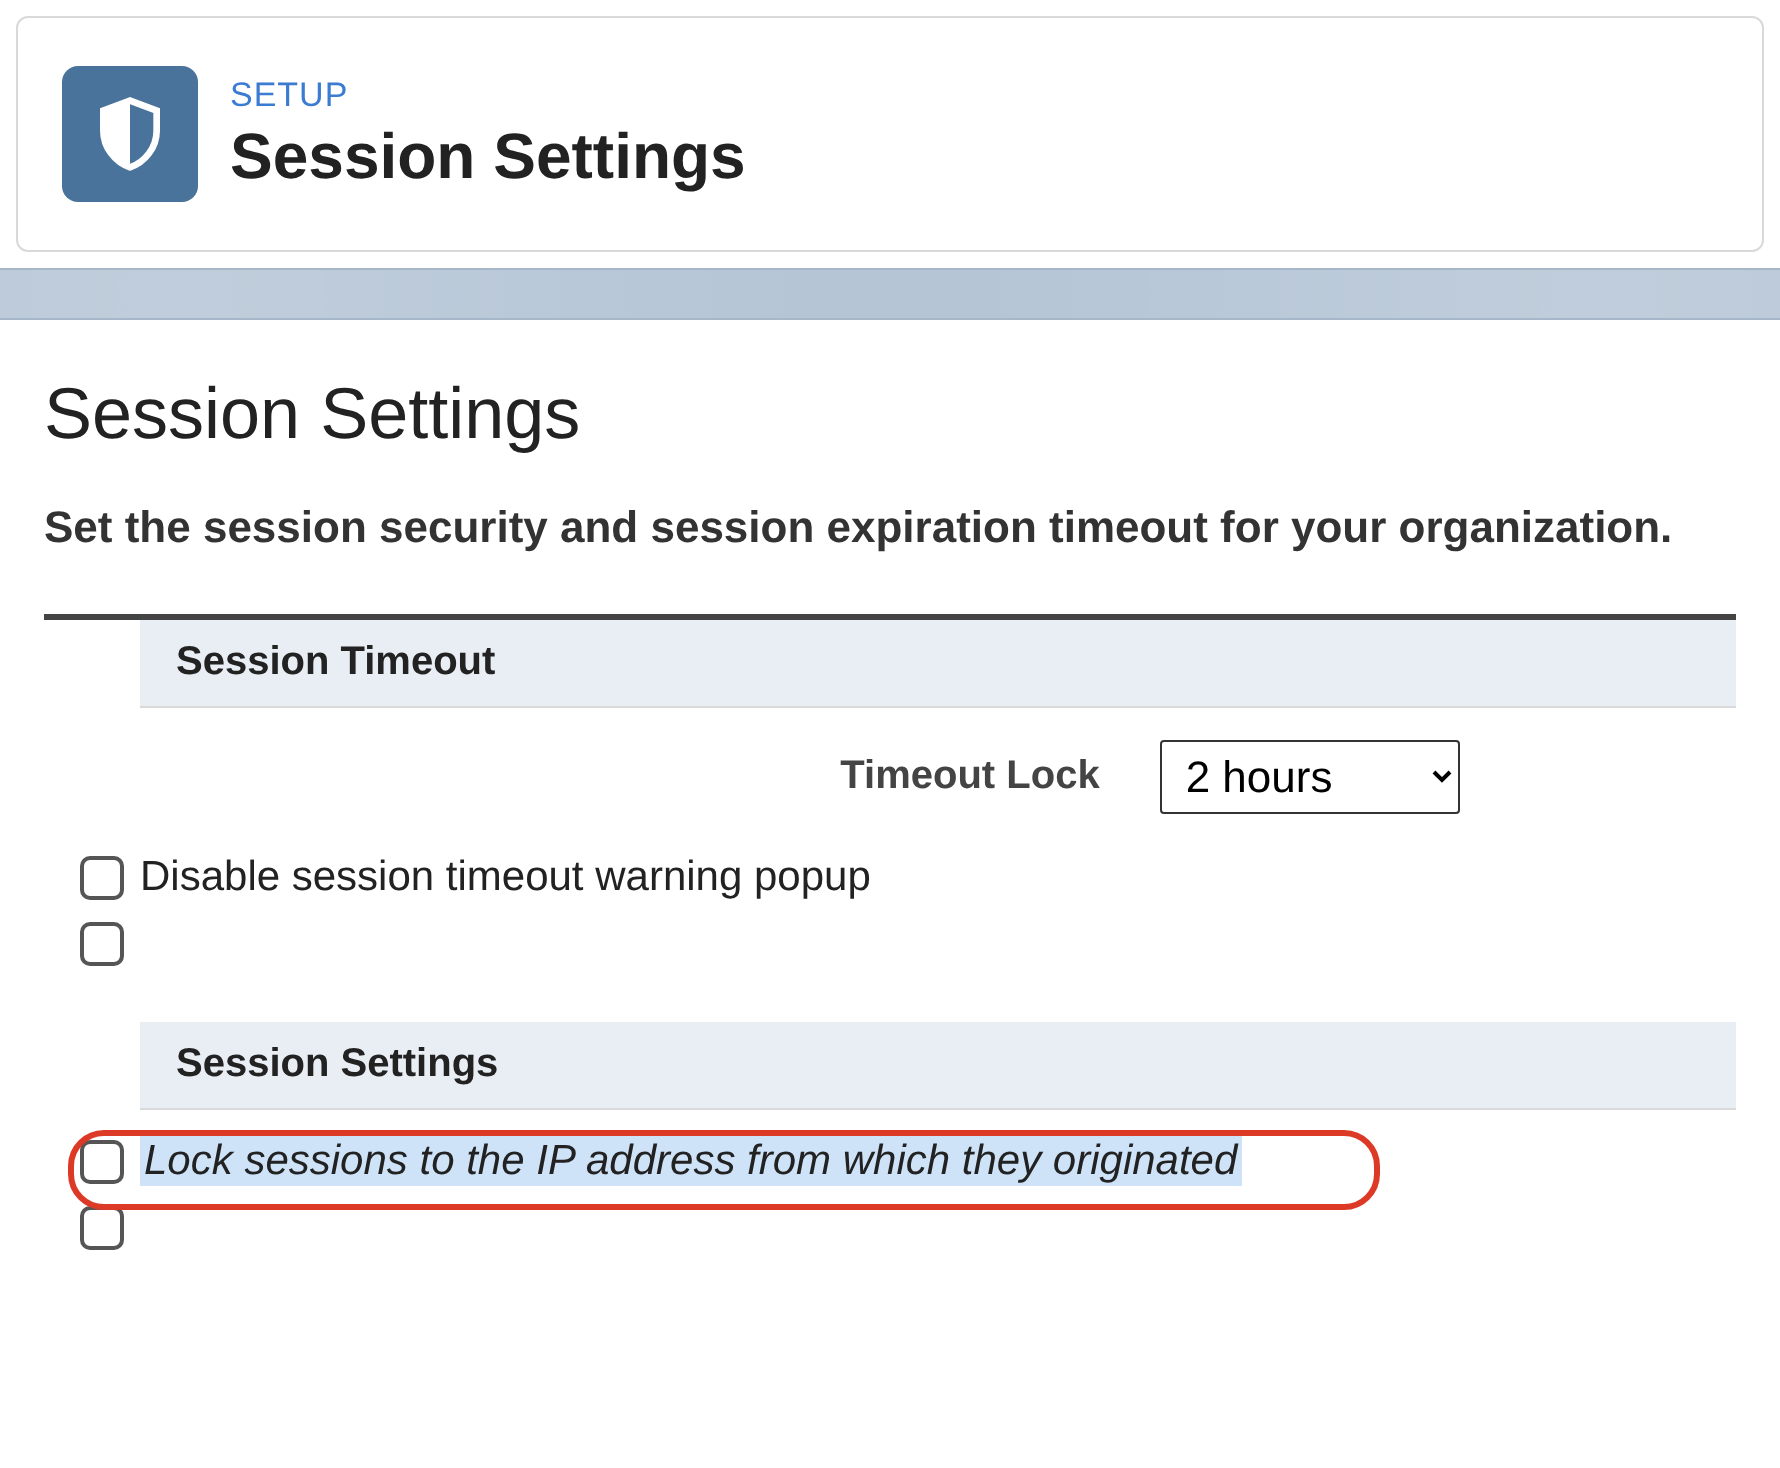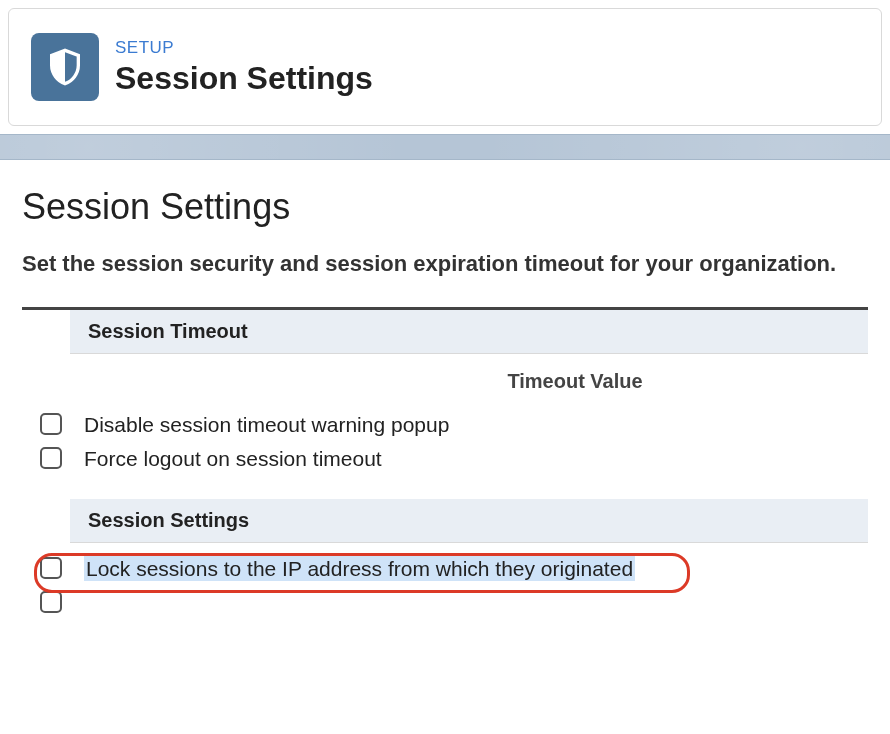--- a/index.html
+++ b/index.html
@@ -109,21 +109,22 @@
     .timeout-select {
       font-size: 22px;
       padding: 4px 8px;
       border: 1.5px solid #333;
       border-radius: 2px;
       background: #fff;
       min-width: 150px;
     }
     .checkbox-row {
       display: flex;
-      gap: 22px;
+      align-items: center;
+      gap: 8px;
       margin-bottom: 10px;
     }
     .checkbox-row.highlighted-row {
       position: relative;
     }
     .highlight-ring {
       position: absolute;
       left: -6px;
       top: -4px;
       right: 160px;
@@ -145,20 +146,21 @@
       font-size: 21px;
       color: #222;
       cursor: pointer;
     }
     .highlighted-text {
       background: #CFE3F8;
       padding: 1px 2px;
     }
     .session-settings-body {
       padding: 14px 18px 10px 18px;
+      font-style: italic;
     }
   </style>
 </head>
 <body>
 
 <div class="header-card">
   <div class="icon-box">
     <svg viewBox="0 0 24 24" fill="none" stroke="#fff" stroke-width="2">
       <path d="M12 2 L4 5 L4 11 C4 16 7.5 20.5 12 22 C16.5 20.5 20 16 20 11 L20 5 Z" fill="none"></path>
       <path d="M12 2 L12 22 C7.5 20.5 4 16 4 11 L4 5 Z" fill="#fff" stroke="none"></path>
@@ -174,29 +176,31 @@
 
 <div class="content">
   <h1 class="main-heading">Session Settings</h1>
   <p class="description">Set the session security and session expiration timeout for your organization.</p>
 
   <div class="settings-panel">
 
     <div class="section-header">Session Timeout</div>
     <div class="section-body">
       <div class="timeout-row">
-        <div class="timeout-label">Timeout Value</div>
+        <div class="timeout-label">Timeout Lock</div>
+        <select class="timeout-select">
+          <option>2 hours</option>
+        </select>
       </div>
       <div class="checkbox-row">
         <div class="cbox"></div>
         <span class="check-label">Disable session timeout warning popup</span>
       </div>
       <div class="checkbox-row">
         <div class="cbox"></div>
-        <span class="check-label">Force logout on session timeout</span>
       </div>
     </div>
 
     <div class="section-header">Session Settings</div>
     <div class="session-settings-body">
       <div class="checkbox-row highlighted-row">
         <div class="highlight-ring"></div>
         <div class="cbox"></div>
         <span class="check-label"><span class="highlighted-text">Lock sessions to the IP address from which they originated</span></span>
       </div>

